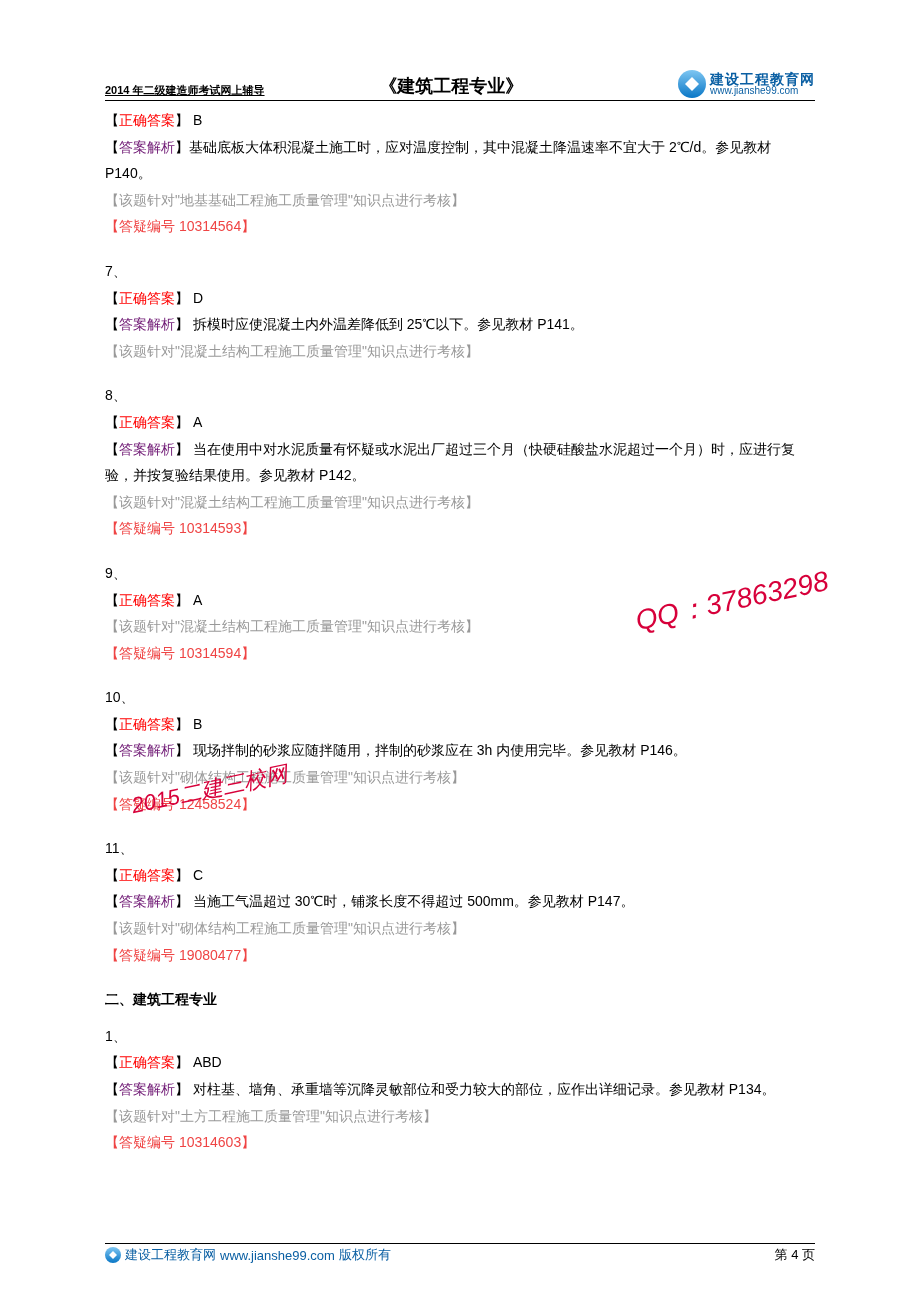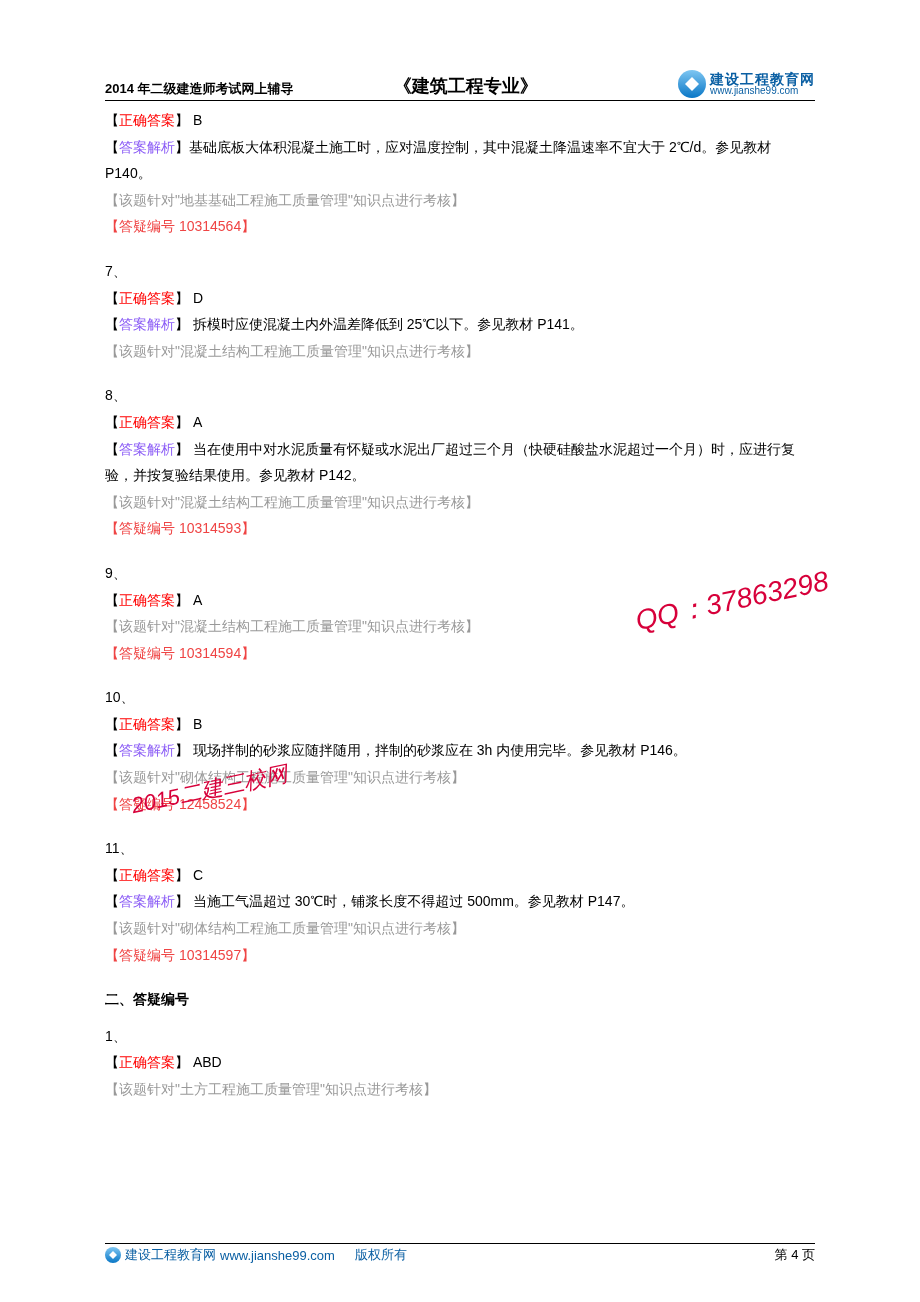--- a/index.html
+++ b/index.html
@@ -20,22 +20,23 @@
   .header-row {
     display: flex;
     align-items: flex-end;
     justify-content: space-between;
     border-bottom: 1.5px solid #000;
     padding-bottom: 2px;
     margin-bottom: 6px;
   }
   .header-left {
     font-weight: bold;
-    font-size: 13px;
+    font-size: 11px;
     white-space: pre;
+    text-decoration: underline;
   }
   .header-center {
     font-weight: bold;
     font-size: 18px;
     margin-left: -40px;
   }
   .logo {
     display: flex;
     align-items: center;
     gap: 4px;
@@ -67,21 +68,21 @@
     font-family: "Microsoft YaHei", sans-serif;
   }
   .logo-url {
     font-size: 10px;
     color: #0a5fa3;
     font-family: Arial, sans-serif;
   }
   .content { line-height: 1.9; }
   .block { margin-bottom: 18px; }
   .red { color: #ff0000; }
-  .green { color: #8b5cf6; margin-top: 16px; }
+  .green { color: #701a75; margin-top: 16px; }
   .gray { color: #999999; }
   .blue { color: #ef4444; }
   .answer-line, .analysis-line, .topic-line, .doubt-line, .num-line { display: block; }
   .section-title { font-weight: bold; margin-bottom: 10px; }
   .watermark-qq {
     position: absolute;
     right: 90px;
     top: 582px;
     font-family: "Comic Sans MS", cursive, sans-serif;
     color: #d7003a;
@@ -132,21 +133,21 @@
   .footer-badge::after {
     content: "";
     position: absolute;
     width: 8px;
     height: 8px;
     background: #fff;
     clip-path: polygon(50% 0, 100% 50%, 50% 100%, 0 50%);
   }
   .footer-site { color: #0a5fa3; font-family: "Microsoft YaHei", Arial, sans-serif; }
   .footer-url { color: #0a5fa3; font-family: Arial, sans-serif; }
-  .footer-copy { color: #0a5fa3; margin-left: 16px; }
+  .footer-copy { color: #0a5fa3; }
 </style>
 </head>
 <body>
 
 <div class="page">
 
   <div class="header-row">
     <span class="header-left">2014 年二级建造师考试网上辅导</span>
     <span class="header-center">《建筑工程专业》</span>
     <span class="logo">
@@ -195,29 +196,31 @@
       <span class="analysis-line">【<span class="green">答案解析</span>】<span> 现场拌制的砂浆应随拌随用，拌制的砂浆应在 3h 内使用完毕。参见教材 P146。</span></span>
       <span class="topic-line gray"><span>【该题针对"</span><span>砌体结构工程施工质量管理</span><span>"知识点进行考核】</span></span>
       <span class="doubt-line blue"><span>【答疑编号 </span><span>12458524</span><span>】</span></span>
     </div>
 
     <div class="block">
       <span class="num-line">11、</span>
       <span class="answer-line">【<span class="red">正确答案</span>】<span> C</span></span>
       <span class="analysis-line">【<span class="green">答案解析</span>】<span> 当施工气温超过 30℃时，铺浆长度不得超过 500mm。参见教材 P147。</span></span>
       <span class="topic-line gray"><span>【该题针对"</span><span>砌体结构工程施工质量管理</span><span>"知识点进行考核】</span></span>
-      <span class="doubt-line blue"><span>【答疑编号 </span><span>10314597</span><span>】</span></span>
-    </div>
-
-    <div class="section-title">二、答疑编号</div>
+      <span class="doubt-line blue"><span>【答疑编号 </span><span>19080477</span><span>】</span></span>
+    </div>
+
+    <div class="section-title">二、建筑工程专业</div>
 
     <div class="block">
       <span class="num-line">1、</span>
       <span class="answer-line">【<span class="red">正确答案</span>】<span> ABD</span></span>
+      <span class="analysis-line">【<span class="green">答案解析</span>】<span> 对柱基、墙角、承重墙等沉降灵敏部位和受力较大的部位，应作出详细记录。参见教材 P134。</span></span>
       <span class="topic-line gray"><span>【该题针对"</span><span>土方工程施工质量管理</span><span>"知识点进行考核】</span></span>
+      <span class="doubt-line blue"><span>【答疑编号 </span><span>10314603</span><span>】</span></span>
     </div>
 
   </div>
 
   <div class="watermark-qq">QQ：37863298</div>
   <div class="watermark-year">2015二建三校网</div>
 
   <div class="footer">
     <span class="footer-left">
       <span class="footer-badge"></span>

